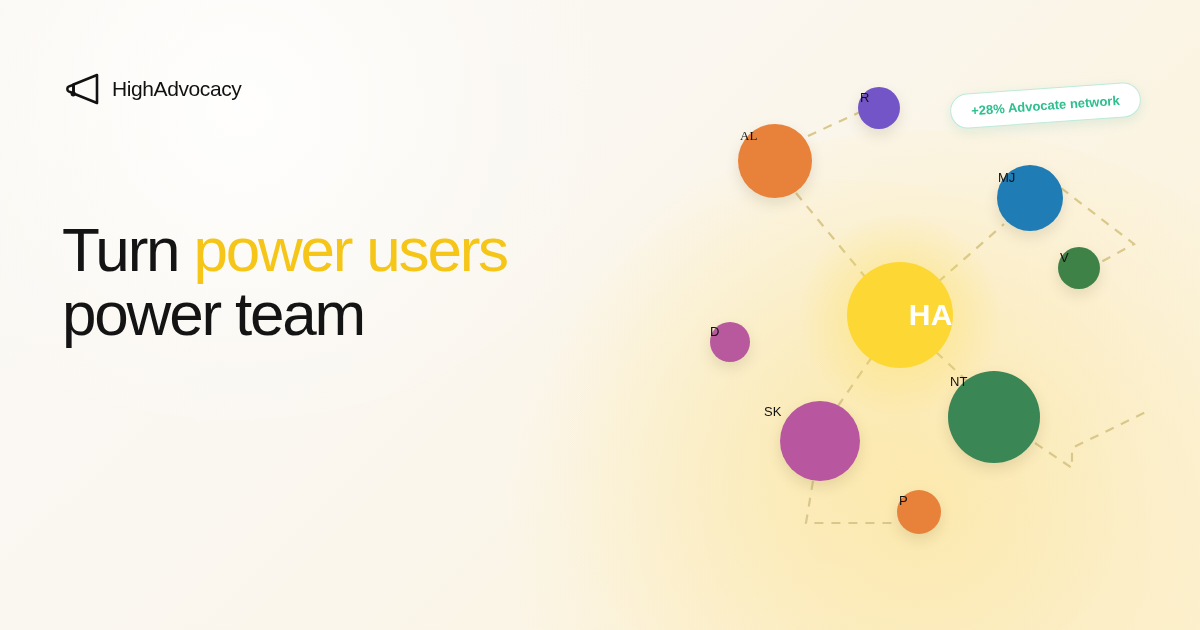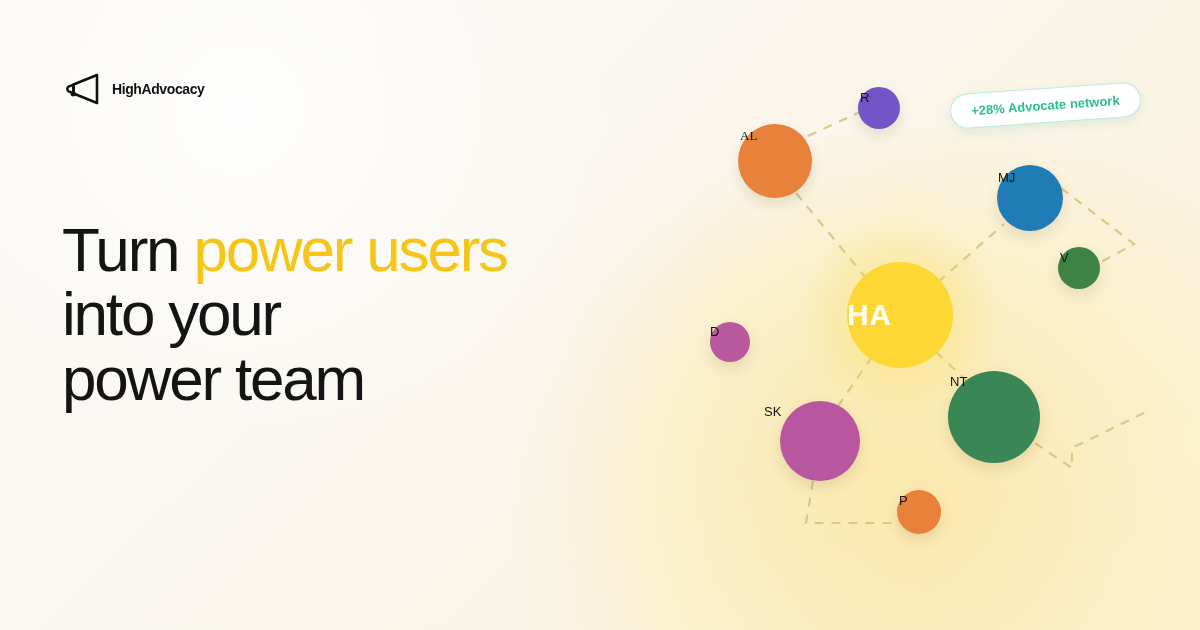--- a/index.html
+++ b/index.html
@@ -31,21 +31,21 @@
     background: radial-gradient(circle at 50% 50%, rgba(255,255,255,0.85) 0%, rgba(252,250,246,0.35) 55%, rgba(250,248,244,0) 78%);
   }
 
   
   .logo {
     position:absolute; left:64px; top:72px;
     display:flex; align-items:center; gap:10px;
   }
   .logo-mark { width:38px; height:34px; display:block; }
   .logo-text {
-    font-size:14px; font-weight:bold; color:#111; letter-spacing:-0.4px;
+    font-size:21px; font-weight:normal; color:#111; letter-spacing:-0.4px;
     white-space:nowrap;
   }
 
   
   .headline {
     position:absolute; left:62px; top:218px;
     font-size:62px; line-height:1.04; font-weight:normal;
     color:#141414; letter-spacing:-2.2px;
   }
   .headline .hl { color:#F5C518; }
@@ -59,21 +59,21 @@
     position:absolute; border-radius:50%;
     display:flex; align-items:center; justify-content:center;
     box-shadow: 0 6px 14px rgba(80,60,20,0.13);
   }
   .node-label {
     position:absolute; font-size:13px; font-weight:normal;
     color:#111; white-space:nowrap;
   }
   .hub {
     position:absolute; border-radius:50%;
-    display:flex; align-items:center; justify-content:flex-start;
+    display:flex; align-items:center; justify-content:flex-end;
     color:#fff; font-size:30px; font-weight:bold; letter-spacing:0.5px;
   }
   .hub-glow {
     position:absolute; border-radius:50%;
     background: radial-gradient(circle at 50% 50%, rgba(253,216,53,0.45) 0%, rgba(253,222,90,0.22) 46%, rgba(255,240,180,0) 72%);
   }
 
   
   .badge {
     position:absolute; left:950px; top:88px;
@@ -102,21 +102,20 @@
       <path d="M33 3 L9.5 12.5 L9.5 21.5 L33 31 Z" stroke="#111" stroke-width="2.6" stroke-linejoin="round" fill="none"></path>
       <path d="M9.5 12.8 L4.5 14.6 C3 15.2 3 18.8 4.5 19.4 L9.5 21.2 Z" stroke="#111" stroke-width="2.6" stroke-linejoin="round" fill="none"></path>
       <circle cx="9.2" cy="21.8" r="2.6" fill="#111"></circle>
     </svg>
   </span>
   <span class="logo-text">HighAdvocacy</span>
 </div>
 
 <h1 class="headline">
   <span class="line"><span>Turn </span><span class="hl">power users</span></span>
-  <span class="line">into your</span>
   <span class="line">power team</span>
 </h1>
 
 <div class="network">
 
   <svg class="net-svg" viewBox="0 0 580 630">
     <g stroke="#d9c88a" stroke-width="2.2" stroke-dasharray="9 8" fill="none" stroke-linecap="butt">
       <path d="M188 136 L240 112"></path>
       <path d="M176 193 L246 278"></path>
       <path d="M318 282 L384 224"></path>

